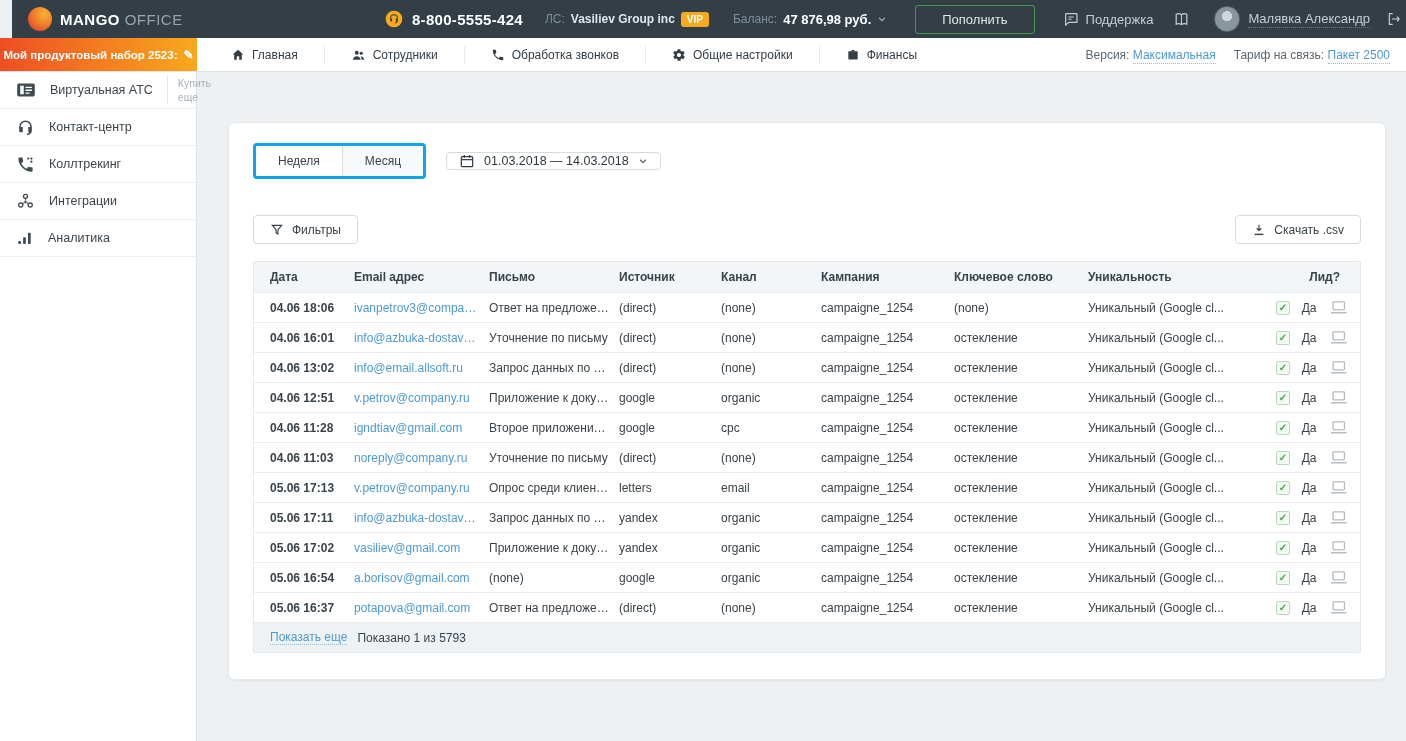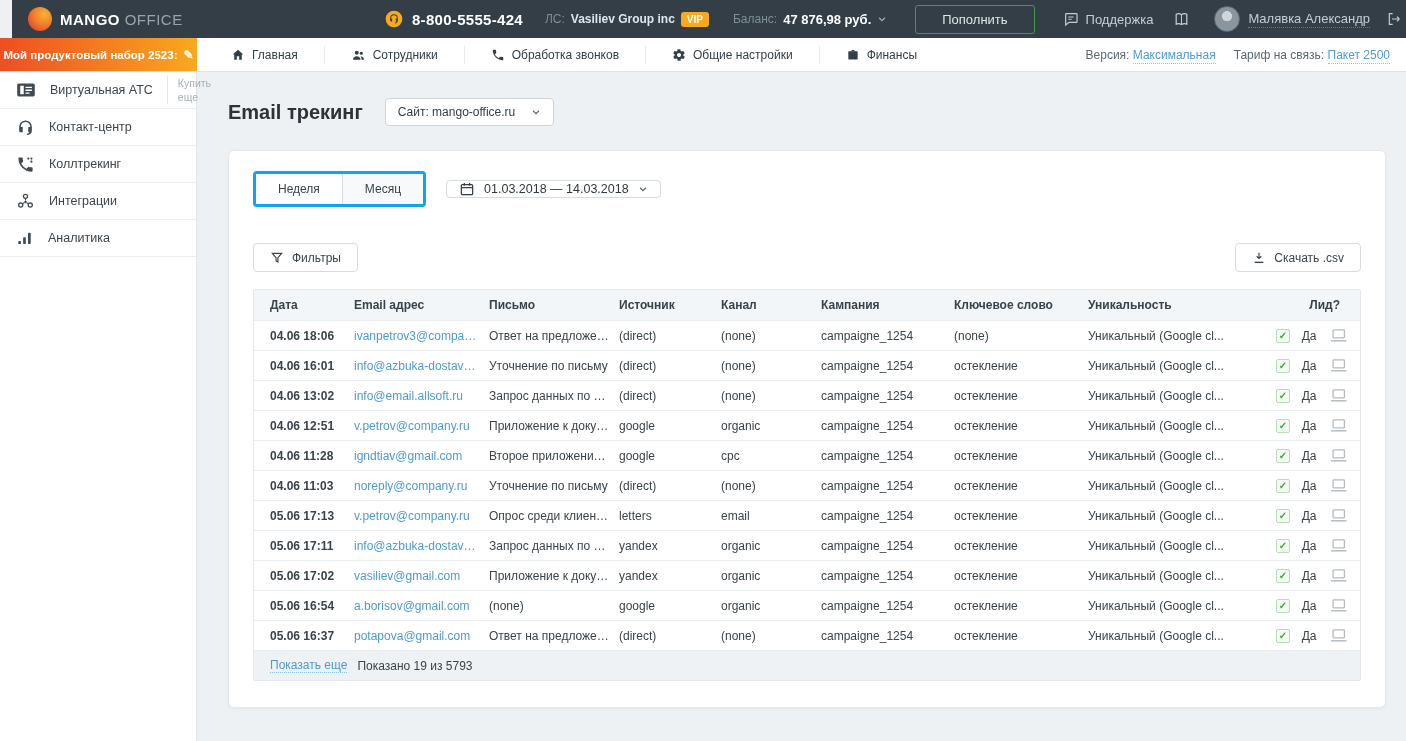--- a/index.html
+++ b/index.html
@@ -266,29 +266,20 @@
     <svg width="18" height="18" viewBox="0 0 24 24">
       <rect x="3" y="16" width="3.6" height="4" rx="1" fill="currentColor"></rect>
       <rect x="9.5" y="11" width="3.6" height="9" rx="1" fill="currentColor"></rect>
       <rect x="16" y="5" width="3.6" height="15" rx="1" fill="currentColor"></rect>
     </svg>
     <span class="side-label">Аналитика</span>
   </div>
 </div>
 
 <div class="main">
-  <div class="title-row">
-    <h1 class="page-title">Email трекинг</h1>
-    <div class="site-select">
-      <span>Сайт: mango-office.ru</span>
-      <svg class="caret" width="10" height="10" viewBox="0 0 24 24">
-        <path d="M5 9l7 7 7-7" fill="none" stroke="currentColor" stroke-width="3"></path>
-      </svg>
-    </div>
-  </div>
 
   <div class="card">
     <div class="controls-row1">
       <div class="segmented">
         <button class="seg-btn">Неделя</button>
         <button class="seg-btn">Месяц</button>
       </div>
       <button class="date-btn">
         <svg width="16" height="16" viewBox="0 0 24 24">
           <rect x="3.5" y="5.5" width="17" height="15" rx="1.5" fill="none" stroke="currentColor" stroke-width="1.8"></rect>
@@ -545,17 +536,17 @@
             <span class="lead-label">Да</span>
             <svg class="laptop" width="20" height="15" viewBox="0 0 24 18">
               <rect x="5" y="2" width="14" height="10" rx="1" fill="none" stroke="currentColor" stroke-width="1.6"></rect>
               <path d="M2.5 15.5h19" stroke="currentColor" stroke-width="1.8"></path>
             </svg>
           </div>
         </div>
 
       <div class="tfoot-row">
         <span class="show-more">Показать еще</span>
-        <span class="shown-info">Показано 19 из 5793</span>
+        <span class="shown-info">Показано 1 из 5793</span>
       </div>
     </div>
   </div>
 </div>
 
 </body></html>

